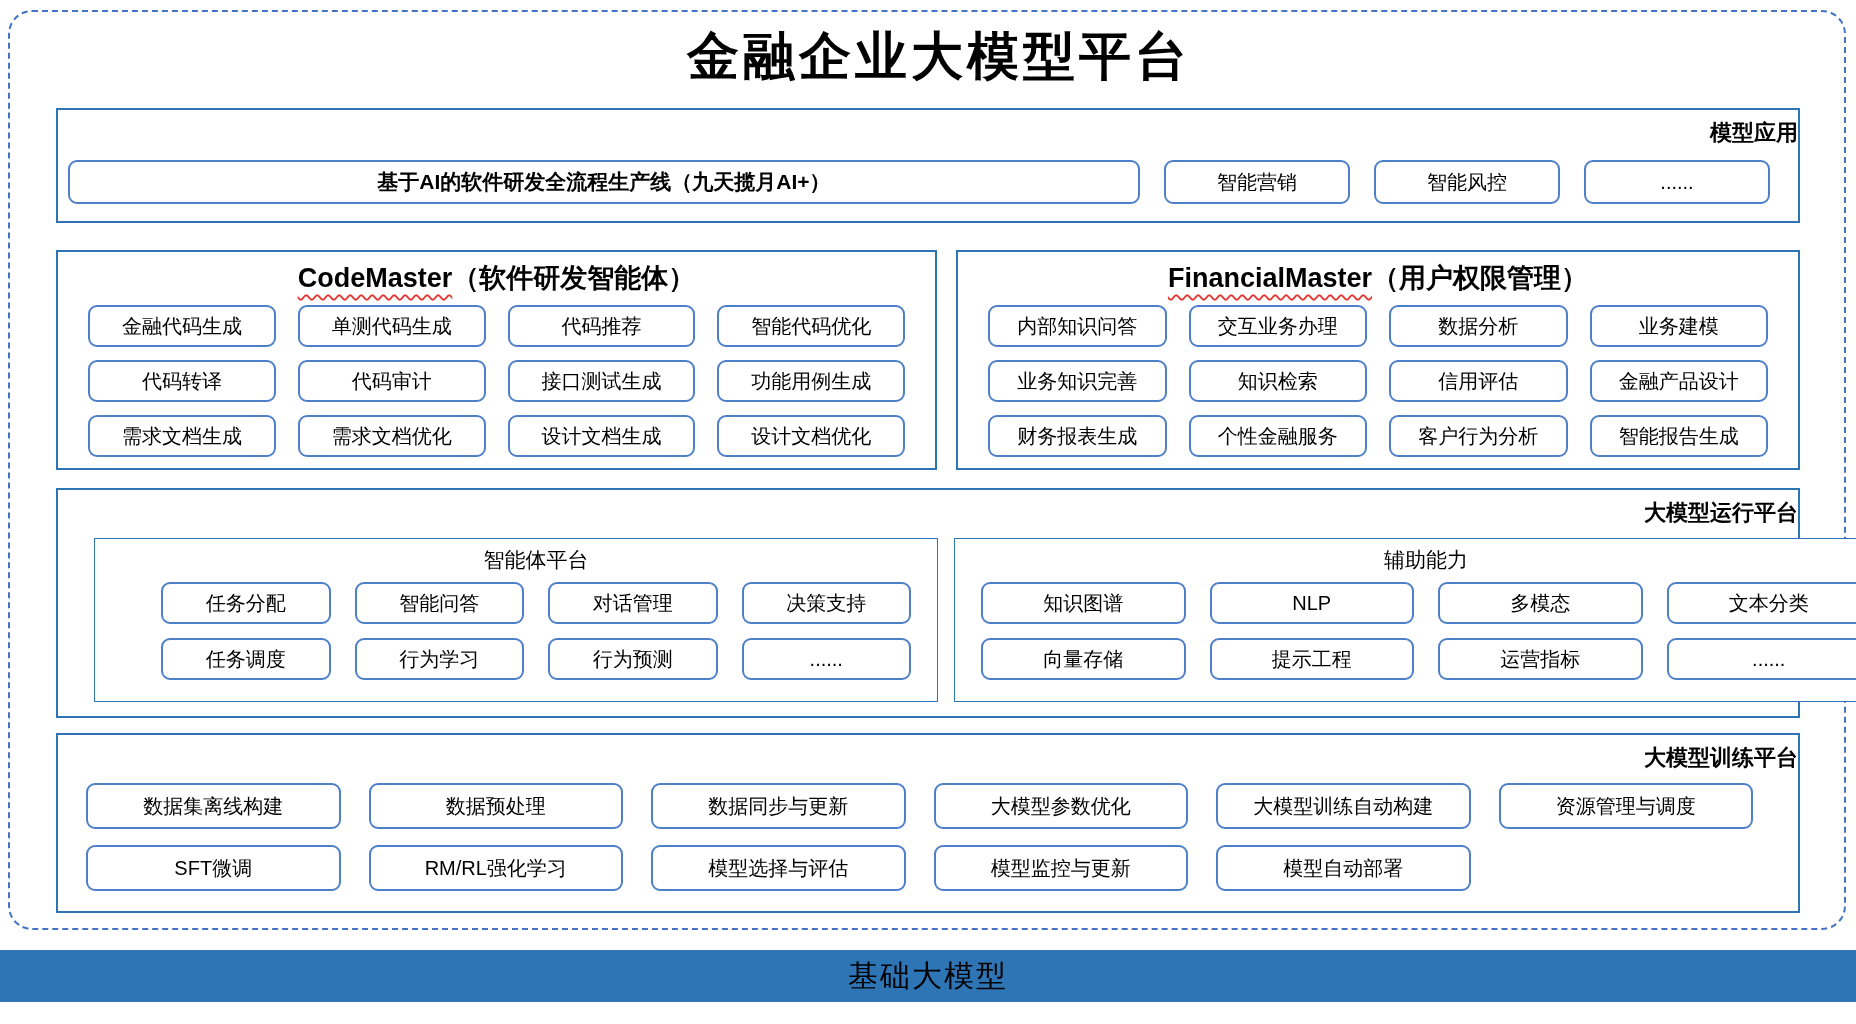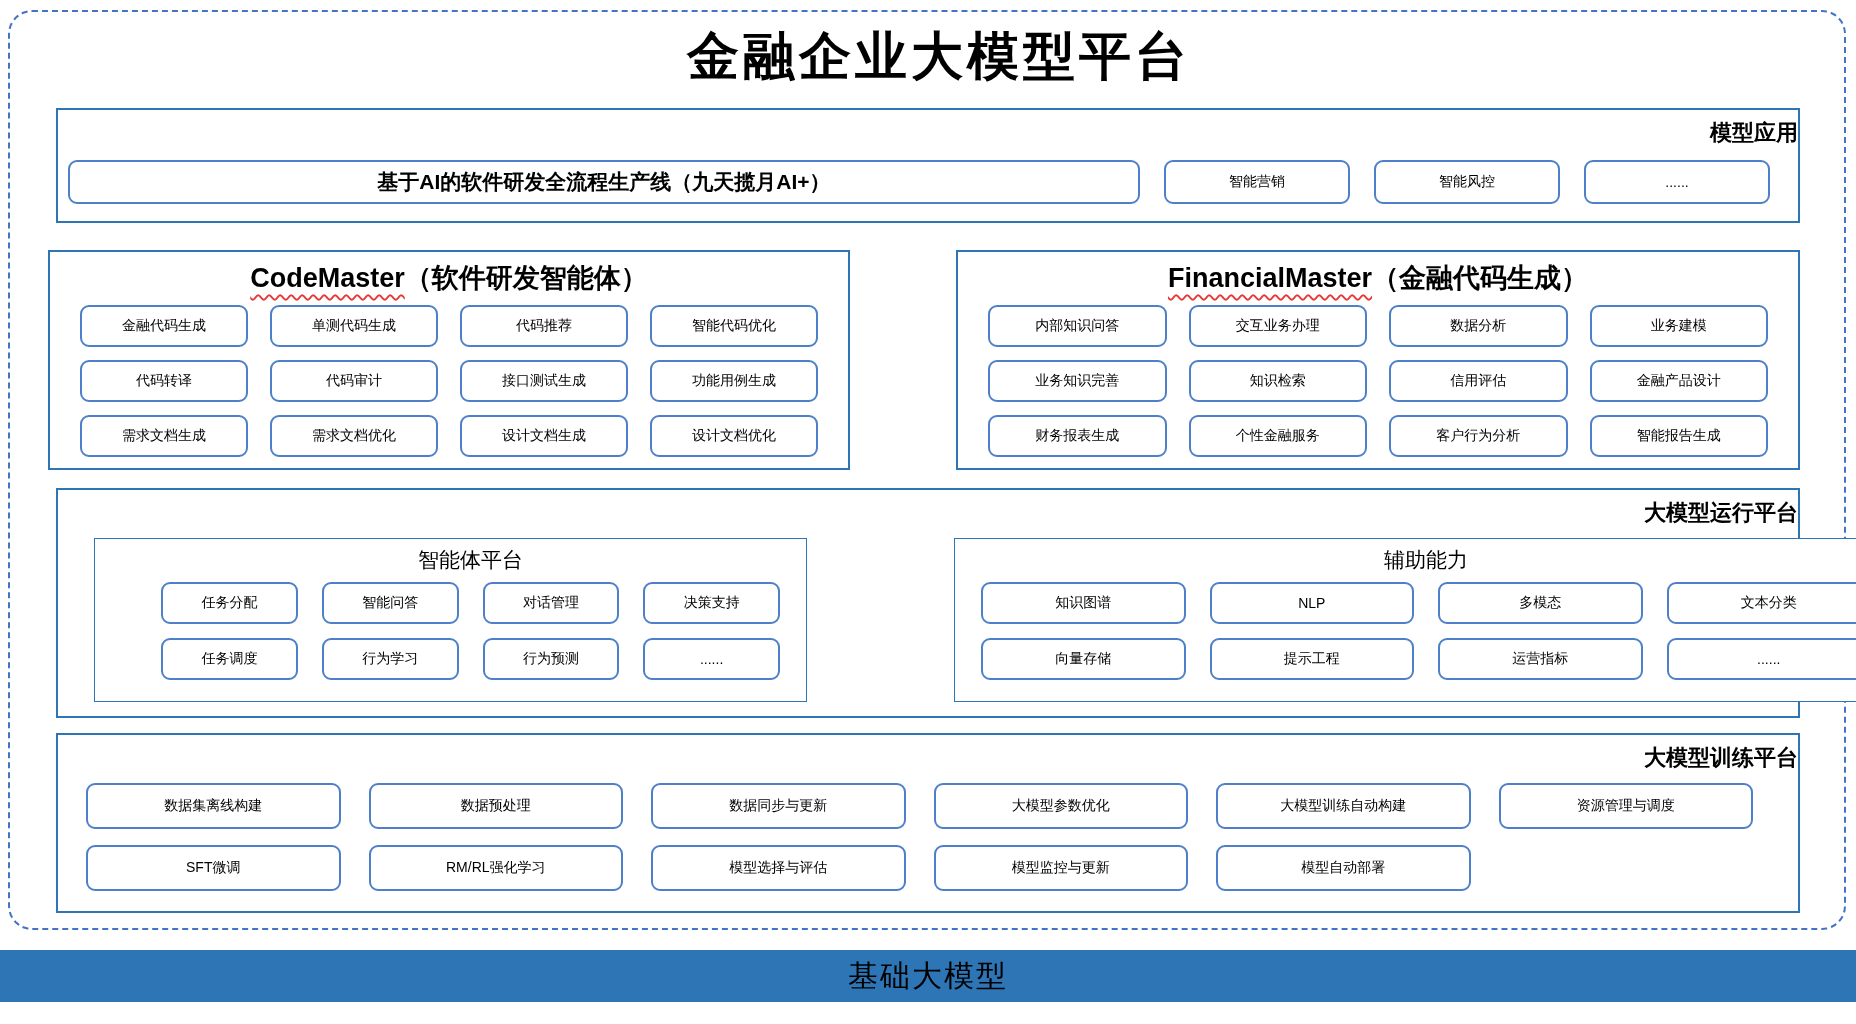--- a/index.html
+++ b/index.html
@@ -15,47 +15,47 @@
   .page-title{
     position:absolute;left:11px;top:22px;width:100%;text-align:center;
     font-family:"Liberation Serif","DejaVu Serif",serif;
     font-weight:bold;font-size:52px;letter-spacing:4px;
   }
   .sec{position:absolute;border:2px solid #2E75B6;background:#fff;box-sizing:border-box;}
   .sec-title{text-align:right;font-weight:bold;font-size:22px;margin-top:8px;}
   .box{
     border:2px solid #4E7FC9;border-radius:9px;background:#fff;
     display:flex;align-items:center;justify-content:center;
-    font-size:14px;height:44px;box-sizing:border-box;white-space:nowrap;
+    font-size:20px;height:44px;box-sizing:border-box;white-space:nowrap;
   }
   
   .sec1{left:56px;top:108px;width:1744px;height:115px;}
   .sec1-row{display:flex;align-items:flex-end;gap:24px;padding:0 10px;margin-top:12px;}
   .sec1-main{flex:0 0 1072px;font-weight:bold;font-size:21px;}
   .sec1-item{flex:0 0 186px;}
   
-  .sec2-left{left:48px;top:250px;width:802px;height:220px;}
+  .sec2-left{left:56px;top:250px;width:881px;height:220px;}
   .sec2-right{left:956px;top:250px;width:844px;height:220px;}
   .agent-title{text-align:center;font-weight:bold;font-size:27px;margin-top:8px;}
   .wavy{
     text-decoration-line:underline;text-decoration-style:wavy;
     text-decoration-color:#E53935;text-decoration-thickness:2px;
     text-underline-offset:7px;
   }
   .grid4{
     display:grid;grid-template-columns:repeat(4,1fr);
     gap:13px 22px;padding:9px 30px 0 30px;
   }
   .grid4 .box{height:42px;}
   
   .sec3{left:56px;top:488px;width:1744px;height:230px;}
   .subsec{
     position:absolute;border:1.5px solid #2E75B6;background:#fff;box-sizing:border-box;
   }
-  .sec3-left{left:36px;top:48px;width:713px;height:164px;padding-left:40px;}
+  .sec3-left{left:36px;top:48px;width:844px;height:164px;padding-left:40px;}
   .sec3-right{left:896px;top:48px;width:944px;height:164px;}
   .sub-title{text-align:center;font-size:21px;font-weight:normal;margin-top:7px;}
   .grid4b{
     display:grid;grid-template-columns:repeat(4,1fr);
     gap:14px 24px;padding:8px 26px 0 26px;
   }
   .grid4b .box{height:42px;}
   
   .sec4{left:56px;top:733px;width:1744px;height:180px;}
   .grid6{
@@ -102,21 +102,21 @@
     <div class="box">功能用例生成</div>
     <div class="box">需求文档生成</div>
     <div class="box">需求文档优化</div>
     <div class="box">设计文档生成</div>
     <div class="box">设计文档优化</div>
   </div>
 </div>
 
 <div class="sec sec2-right">
   <div class="agent-title">
-    <span class="wavy">FinancialMaster</span><span>（金融代码生成）</span>
+    <span class="wavy">FinancialMaster</span><span>（用户权限管理）</span>
   </div>
   <div class="grid4">
     <div class="box">内部知识问答</div>
     <div class="box">交互业务办理</div>
     <div class="box">数据分析</div>
     <div class="box">业务建模</div>
     <div class="box">业务知识完善</div>
     <div class="box">知识检索</div>
     <div class="box">信用评估</div>
     <div class="box">金融产品设计</div>

